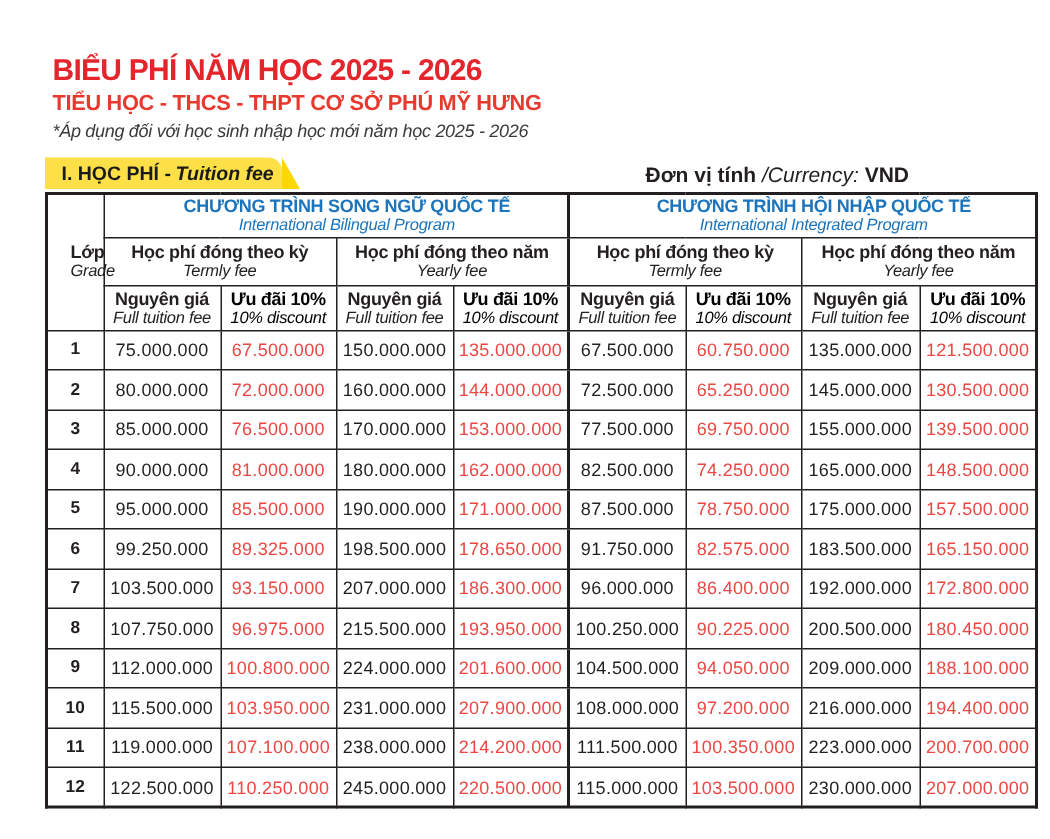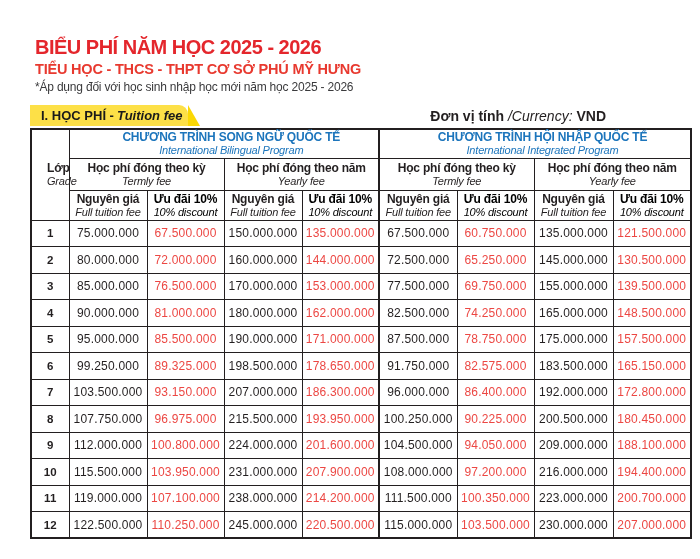--- a/index.html
+++ b/index.html
@@ -20,21 +20,21 @@
   }
   .vi-title {
     font-size: 20px; font-weight: bold; color: #E4262C;
     letter-spacing: -0.5px; line-height: 23px;
   }
   .vi-subtitle {
     font-size: 14.5px; font-weight: bold; color: #E8392F;
     letter-spacing: -0.2px; line-height: 18px; margin-top: 1px;
   }
   .vi-note {
-    font-size: 12px; color: #3A3A3C;
+    font-size: 12px; font-style: italic; color: #3A3A3C;
     margin-top: 2px; letter-spacing: -0.2px;
   }
   .top-right { text-align: right; color: #414042; margin-top: -3px; }
   .en-title   { font-size: 15px; font-style: italic; line-height: 18px; }
   .en-subtitle{ font-size: 15px; font-style: italic; line-height: 18px; }
   .en-campus  { font-size: 8.8px; font-style: italic; line-height: 12px; margin-top: 1px; }
   .en-note    { font-size: 11px; font-style: italic; line-height: 13px; }
 
   
   .section-row {

